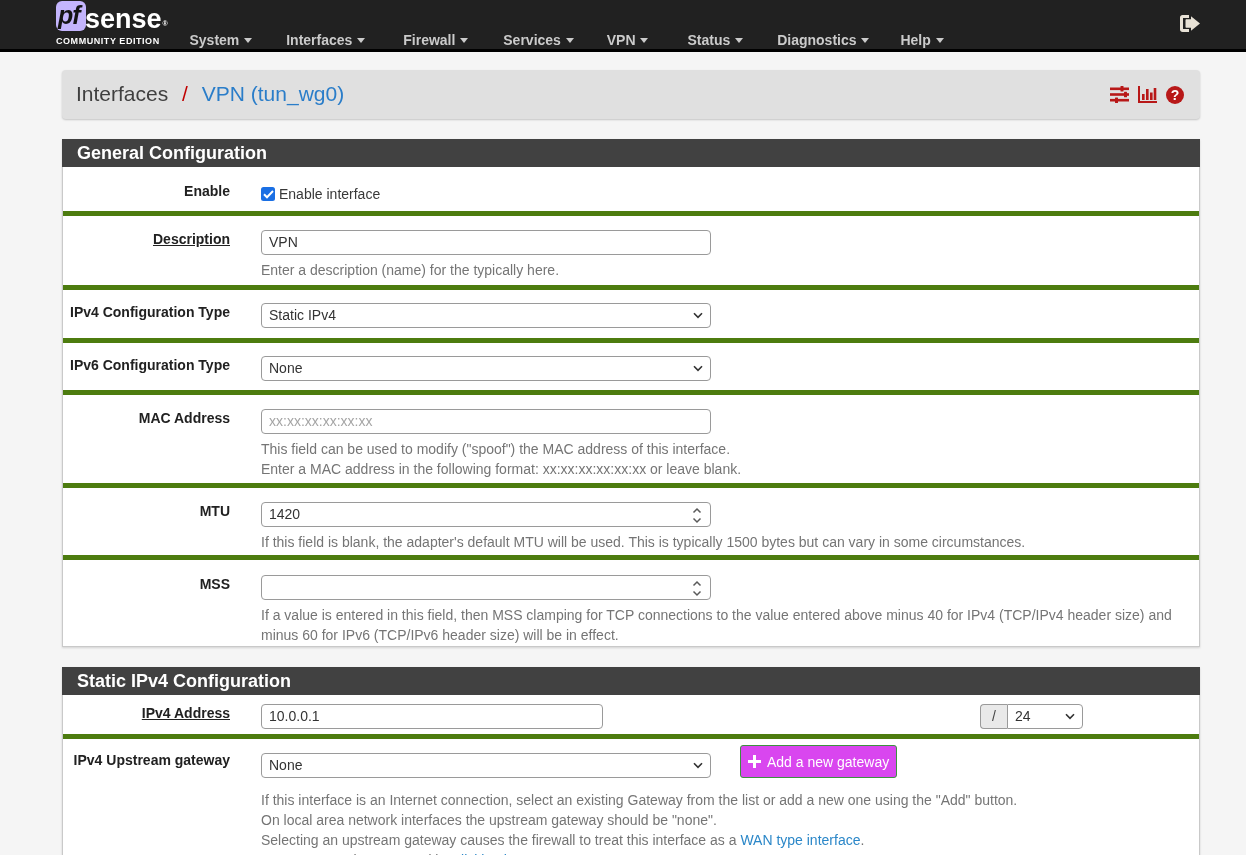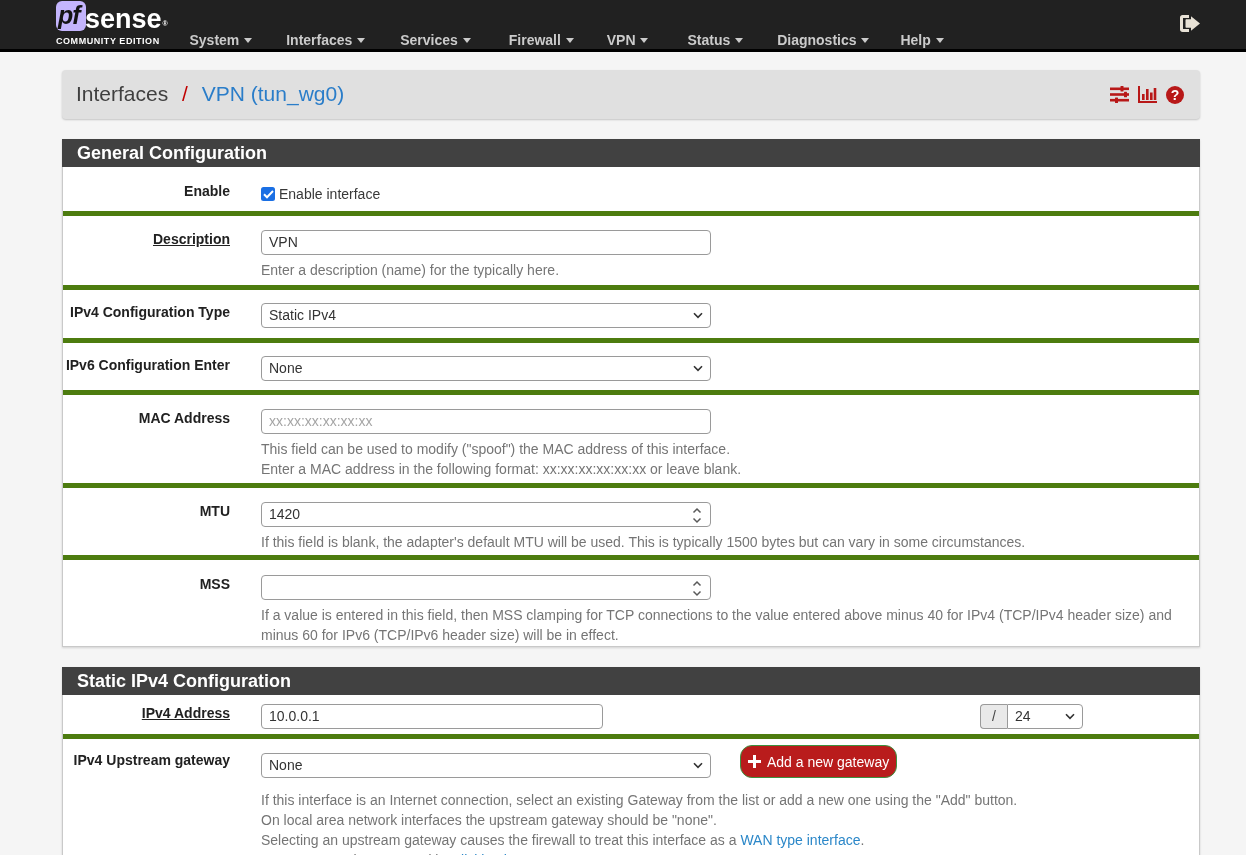--- a/index.html
+++ b/index.html
@@ -36,42 +36,42 @@
 .inp { position:relative; height:25px; background:#fff; border:1px solid #9a9a9a; border-radius:4px; line-height:23px; padding-left:7px; color:#333; }
 .inp.ph { color:#a5a5a5; }
 .sel { position:relative; height:25px; background:#fff; border:1px solid #9a9a9a; border-radius:4px; line-height:23px; padding-left:7px; color:#333; }
 .sel svg { position:absolute; right:7px; top:8px; }
 .spin { position:absolute; right:8px; top:4px; width:10px; }
 .w450 { width:450px; }
 
 .cb { display:inline-block; width:14px; height:14px; background:#1a6fe4; border-radius:2.5px; position:relative; vertical-align:top; margin-top:0px; }
 .cb svg { position:absolute; left:1.5px; top:2.5px; }
 
-.btn-grn { display:inline-flex; align-items:center; height:33px; padding:0 7px; background:#b91c1c; border:1px solid #3d9140; border-radius:12px; color:#fff; font-size:14px; }
+.btn-grn { display:inline-flex; align-items:center; height:33px; padding:0 7px; background:#d946ef; border:1px solid #3d9140; border-radius:3px; color:#fff; font-size:14px; }
 </style>
 </head>
 <body>
 <div class="navbar">
   <div class="pfbox">
       <span class="pf">pf</span>
     </div>
   <div class="sense">sense<span style="font-size:7px; vertical-align:2px; margin-left:1px;">®</span></div>
   <div class="ce">COMMUNITY EDITION</div>
   <ul class="nav">
     <li>
         <span>System <i class="caret"></i></span>
       </li>
     <li style="margin-left:3px;">
         <span>Interfaces <i class="caret"></i></span>
       </li>
+    <li style="margin-left:7px;">
+        <span>Firewall <i class="caret"></i></span>
+      </li>
     <li style="margin-left:4px;">
         <span>Services <i class="caret"></i></span>
-      </li>
-    <li style="margin-left:7px;">
-        <span>Firewall <i class="caret"></i></span>
       </li>
     <li style="margin-left:2px;">
         <span>VPN <i class="caret"></i></span>
       </li>
     <li style="margin-left:8px;">
         <span>Status <i class="caret"></i></span>
       </li>
     <li style="margin-left:3px;">
         <span>Diagnostics <i class="caret"></i></span>
       </li>
@@ -132,21 +132,21 @@
   </div>
   <div class="fg" style="padding:13px 0 10px;">
       <label>IPv4 Configuration Type</label>
     <div>
         <div class="sel w450">Static IPv4<svg width="10" height="7" viewBox="0 0 10 7">
             <path d="M1 1.2 L5 5.4 L9 1.2" stroke="#333" stroke-width="1.6" fill="none"></path>
           </svg></div>
       </div>
   </div>
   <div class="fg" style="padding:13px 0 9px;">
-      <label>IPv6 Configuration Enter</label>
+      <label>IPv6 Configuration Type</label>
     <div>
         <div class="sel w450">None<svg width="10" height="7" viewBox="0 0 10 7">
             <path d="M1 1.2 L5 5.4 L9 1.2" stroke="#333" stroke-width="1.6" fill="none"></path>
           </svg></div>
       </div>
   </div>
   <div class="fg" style="padding:14px 0 4px;">
       <label>MAC Address</label>
     <div>
       <div class="inp ph w450">xx:xx:xx:xx:xx:xx</div>

